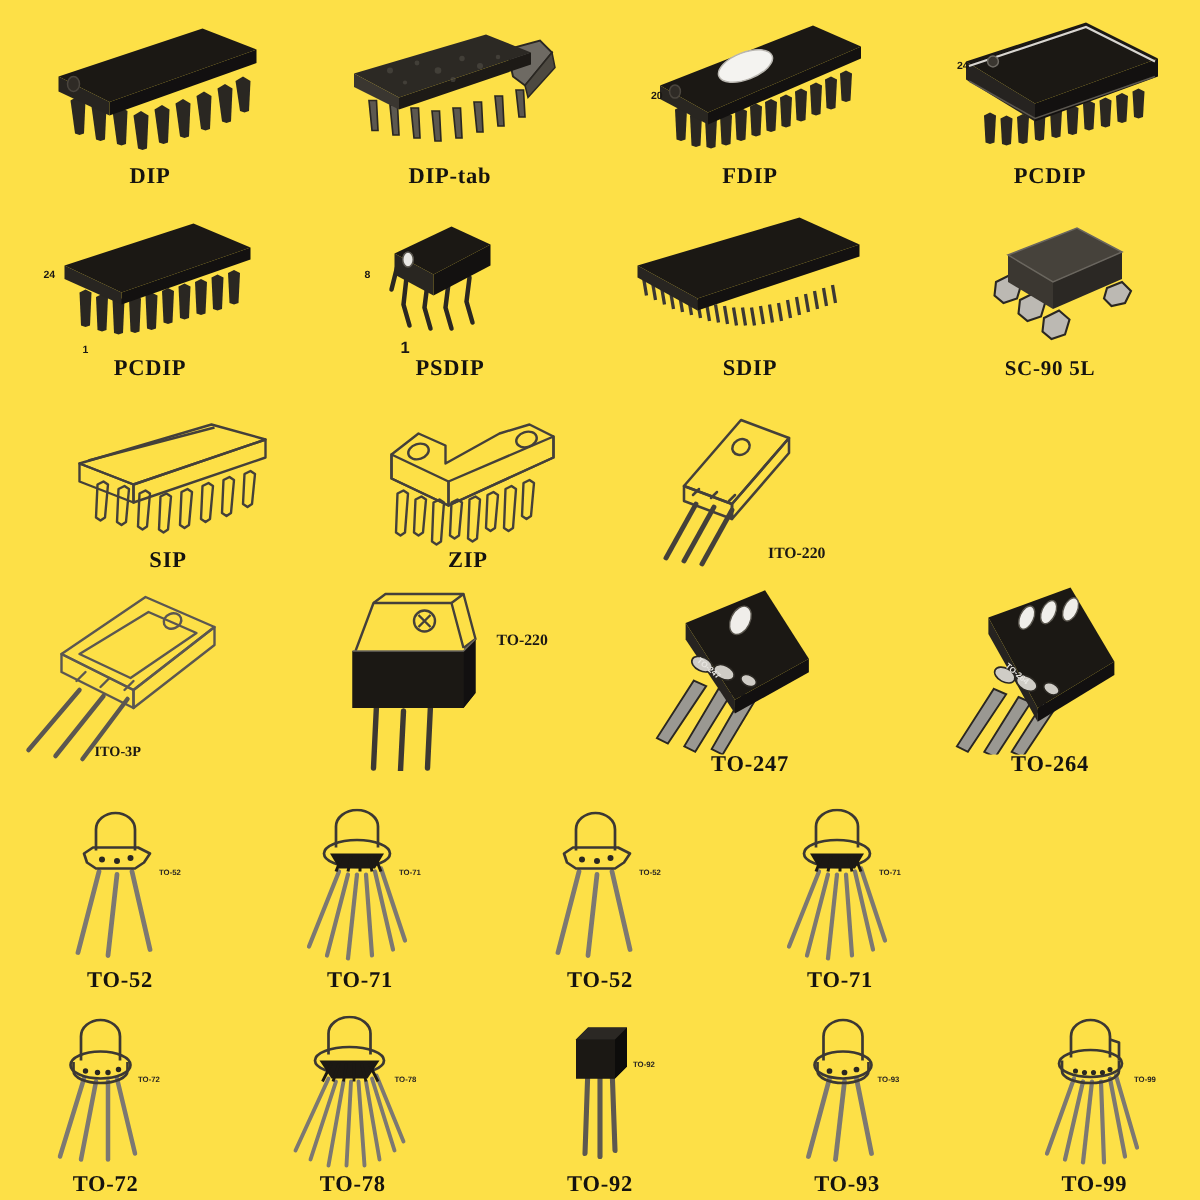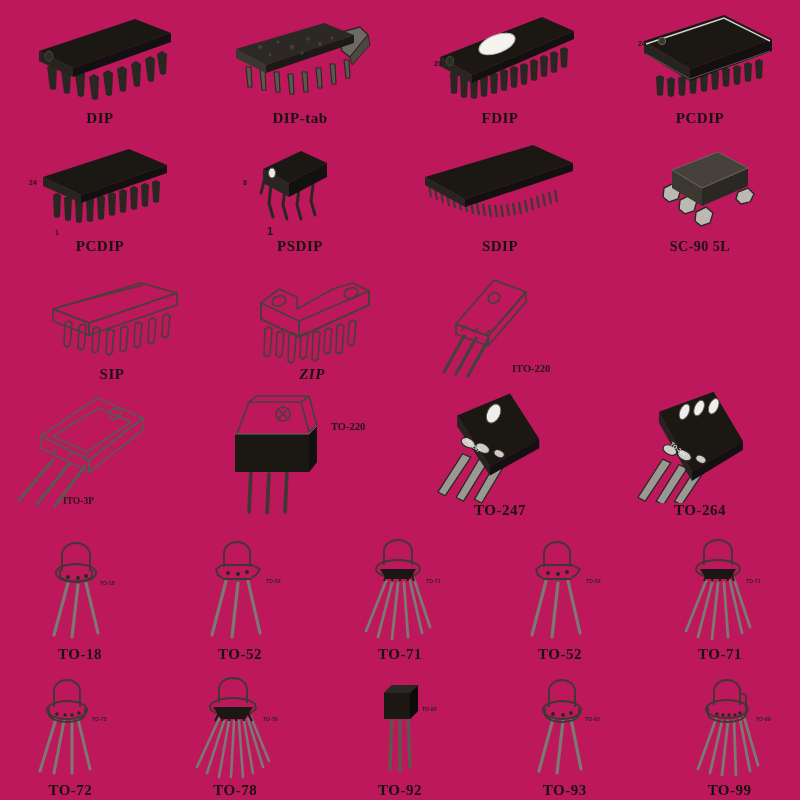--- a/index.html
+++ b/index.html
@@ -60,21 +60,21 @@
   .bodymark{
     font-family:"Liberation Sans", sans-serif;
     font-size:6px;
     font-weight:bold;
     fill:#e8e6e2;
   }
 </style>
 </head>
 <body>
 
-<div id="sheet" style="background: #be185d; text-align: center;">
+<div id="sheet" style="background: #fde047; text-align: center;">
 
   <div class="row" style="top:4px;height:122px;">
 
     <div class="cell" style="width:200px;height:122px;">
       <svg class="art" width="150" height="100" viewBox="0 0 150 100">
         <g>
 
           <g fill="#2a2722">
             <path d="M22,56 l5,-3 l5,3 l-1,22 l-3,1 l-3,-1 z"></path>
             <path d="M36,60 l5,-3 l5,3 l-1,22 l-3,1 l-3,-1 z"></path>
@@ -323,21 +323,21 @@
 
           <path d="M16,34 L104,8 L140,18 L52,48 Z"></path>
           <path d="M16,34 L52,48 L52,60 L16,46 Z"></path>
           <path d="M52,48 L140,18 L140,30 L52,60 Z"></path>
           <path d="M22,32 L106,10"></path>
         </g>
       </svg>
       <div class="caption">SIP</div>
     </div>
 
-    <div class="cell" style="width:200px;height:112px;font-style:italic;">
+    <div class="cell" style="width:200px;height:112px;">
       <svg class="art" width="150" height="92" viewBox="0 0 150 92">
         <g fill="none" stroke="#44403a" stroke-width="1.6" stroke-linejoin="round">
 
           <g>
             <path d="M28,54 l4,-2 l3,2 l-2,26 l-3,2 l-3,-2 z"></path>
             <path d="M40,58 l4,-2 l3,2 l-2,22 l-3,2 l-3,-2 z"></path>
             <path d="M52,60 l4,-2 l3,2 l-2,26 l-3,2 l-3,-2 z"></path>
             <path d="M64,60 l4,-2 l3,2 l-2,22 l-3,2 l-3,-2 z"></path>
             <path d="M76,58 l4,-2 l3,2 l-2,26 l-3,2 l-3,-2 z"></path>
             <path d="M88,55 l4,-2 l3,2 l-2,22 l-3,2 l-3,-2 z"></path>
@@ -478,43 +478,20 @@
           </g>
           <text class="bodymark" x="52" y="62" transform="rotate(40 52 62)">TO-264</text>
         </g>
       </svg>
       <div class="caption">TO-264</div>
     </div>
   </div>
 
   <div class="row" style="top:528px;height:134px;">
 
-    <div class="cell" style="width:160px;height:134px;">
-      <svg class="art" width="120" height="108" viewBox="0 0 120 108">
-        <g>
-          <g stroke="#7c7872" stroke-width="3.2" stroke-linecap="round" fill="none">
-            <path d="M48,44 L34,96"></path>
-              <path d="M58,46 L52,98"></path>
-              <path d="M66,44 L78,94"></path>
-          </g>
-          <g fill="none" stroke="#3c3833" stroke-width="1.8" stroke-linejoin="round">
-            <path d="M42,32 L42,16 A14,12 0 0 1 70,16 L70,32"></path>
-            <ellipse cx="56" cy="34" rx="20" ry="9"></ellipse>
-            <path d="M40,31 L40,38 A18,8 0 0 0 72,38 L72,31"></path>
-          </g>
-          <g fill="#2a2722">
-            <circle cx="48" cy="38" r="2"></circle>
-              <circle cx="58" cy="39" r="2"></circle>
-              <circle cx="66" cy="37" r="2"></circle>
-          </g>
-        </g>
-        <text class="mini" x="80" y="46">TO-18</text>
-      </svg>
-      <div class="caption">TO-18</div>
-    </div>
 
     <div class="cell" style="width:160px;height:134px;">
       <svg class="art" width="120" height="108" viewBox="0 0 120 108">
         <g>
           <g stroke="#7c7872" stroke-width="3.2" stroke-linecap="round" fill="none">
             <path d="M46,42 L32,96"></path>
               <path d="M58,44 L52,98"></path>
               <path d="M68,42 L80,94"></path>
           </g>
           <g fill="none" stroke="#3c3833" stroke-width="1.8" stroke-linejoin="round">

